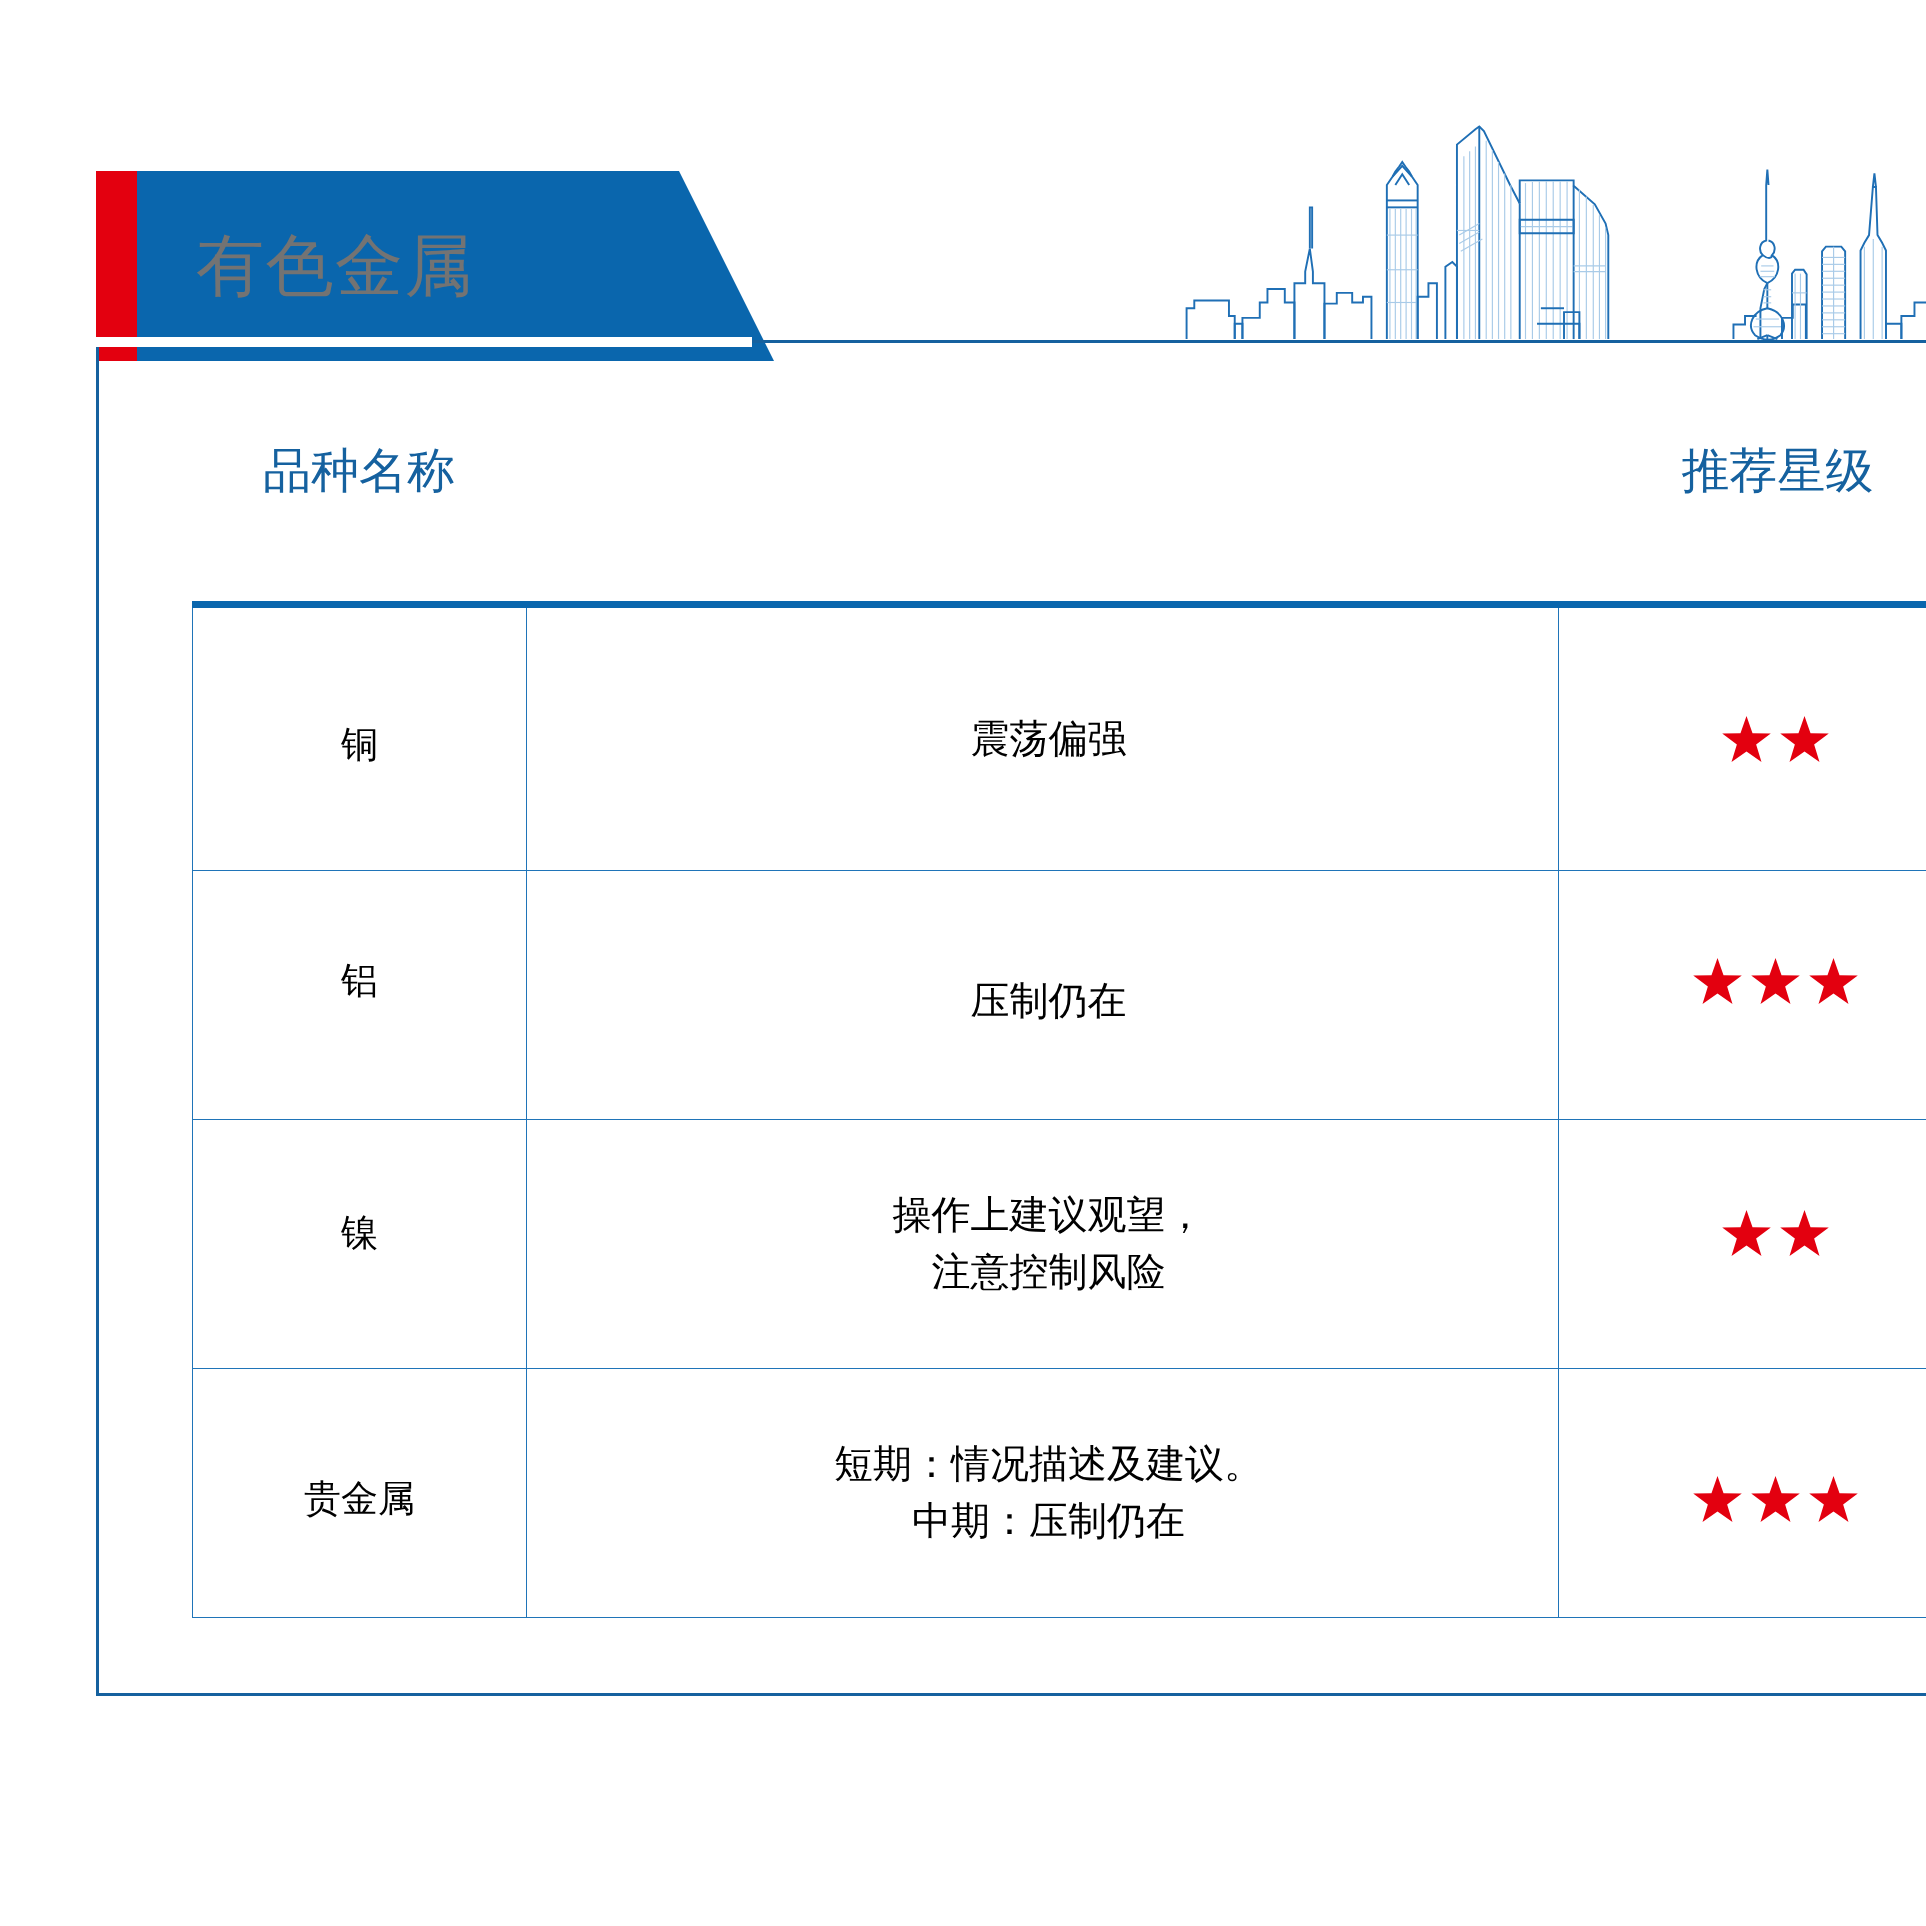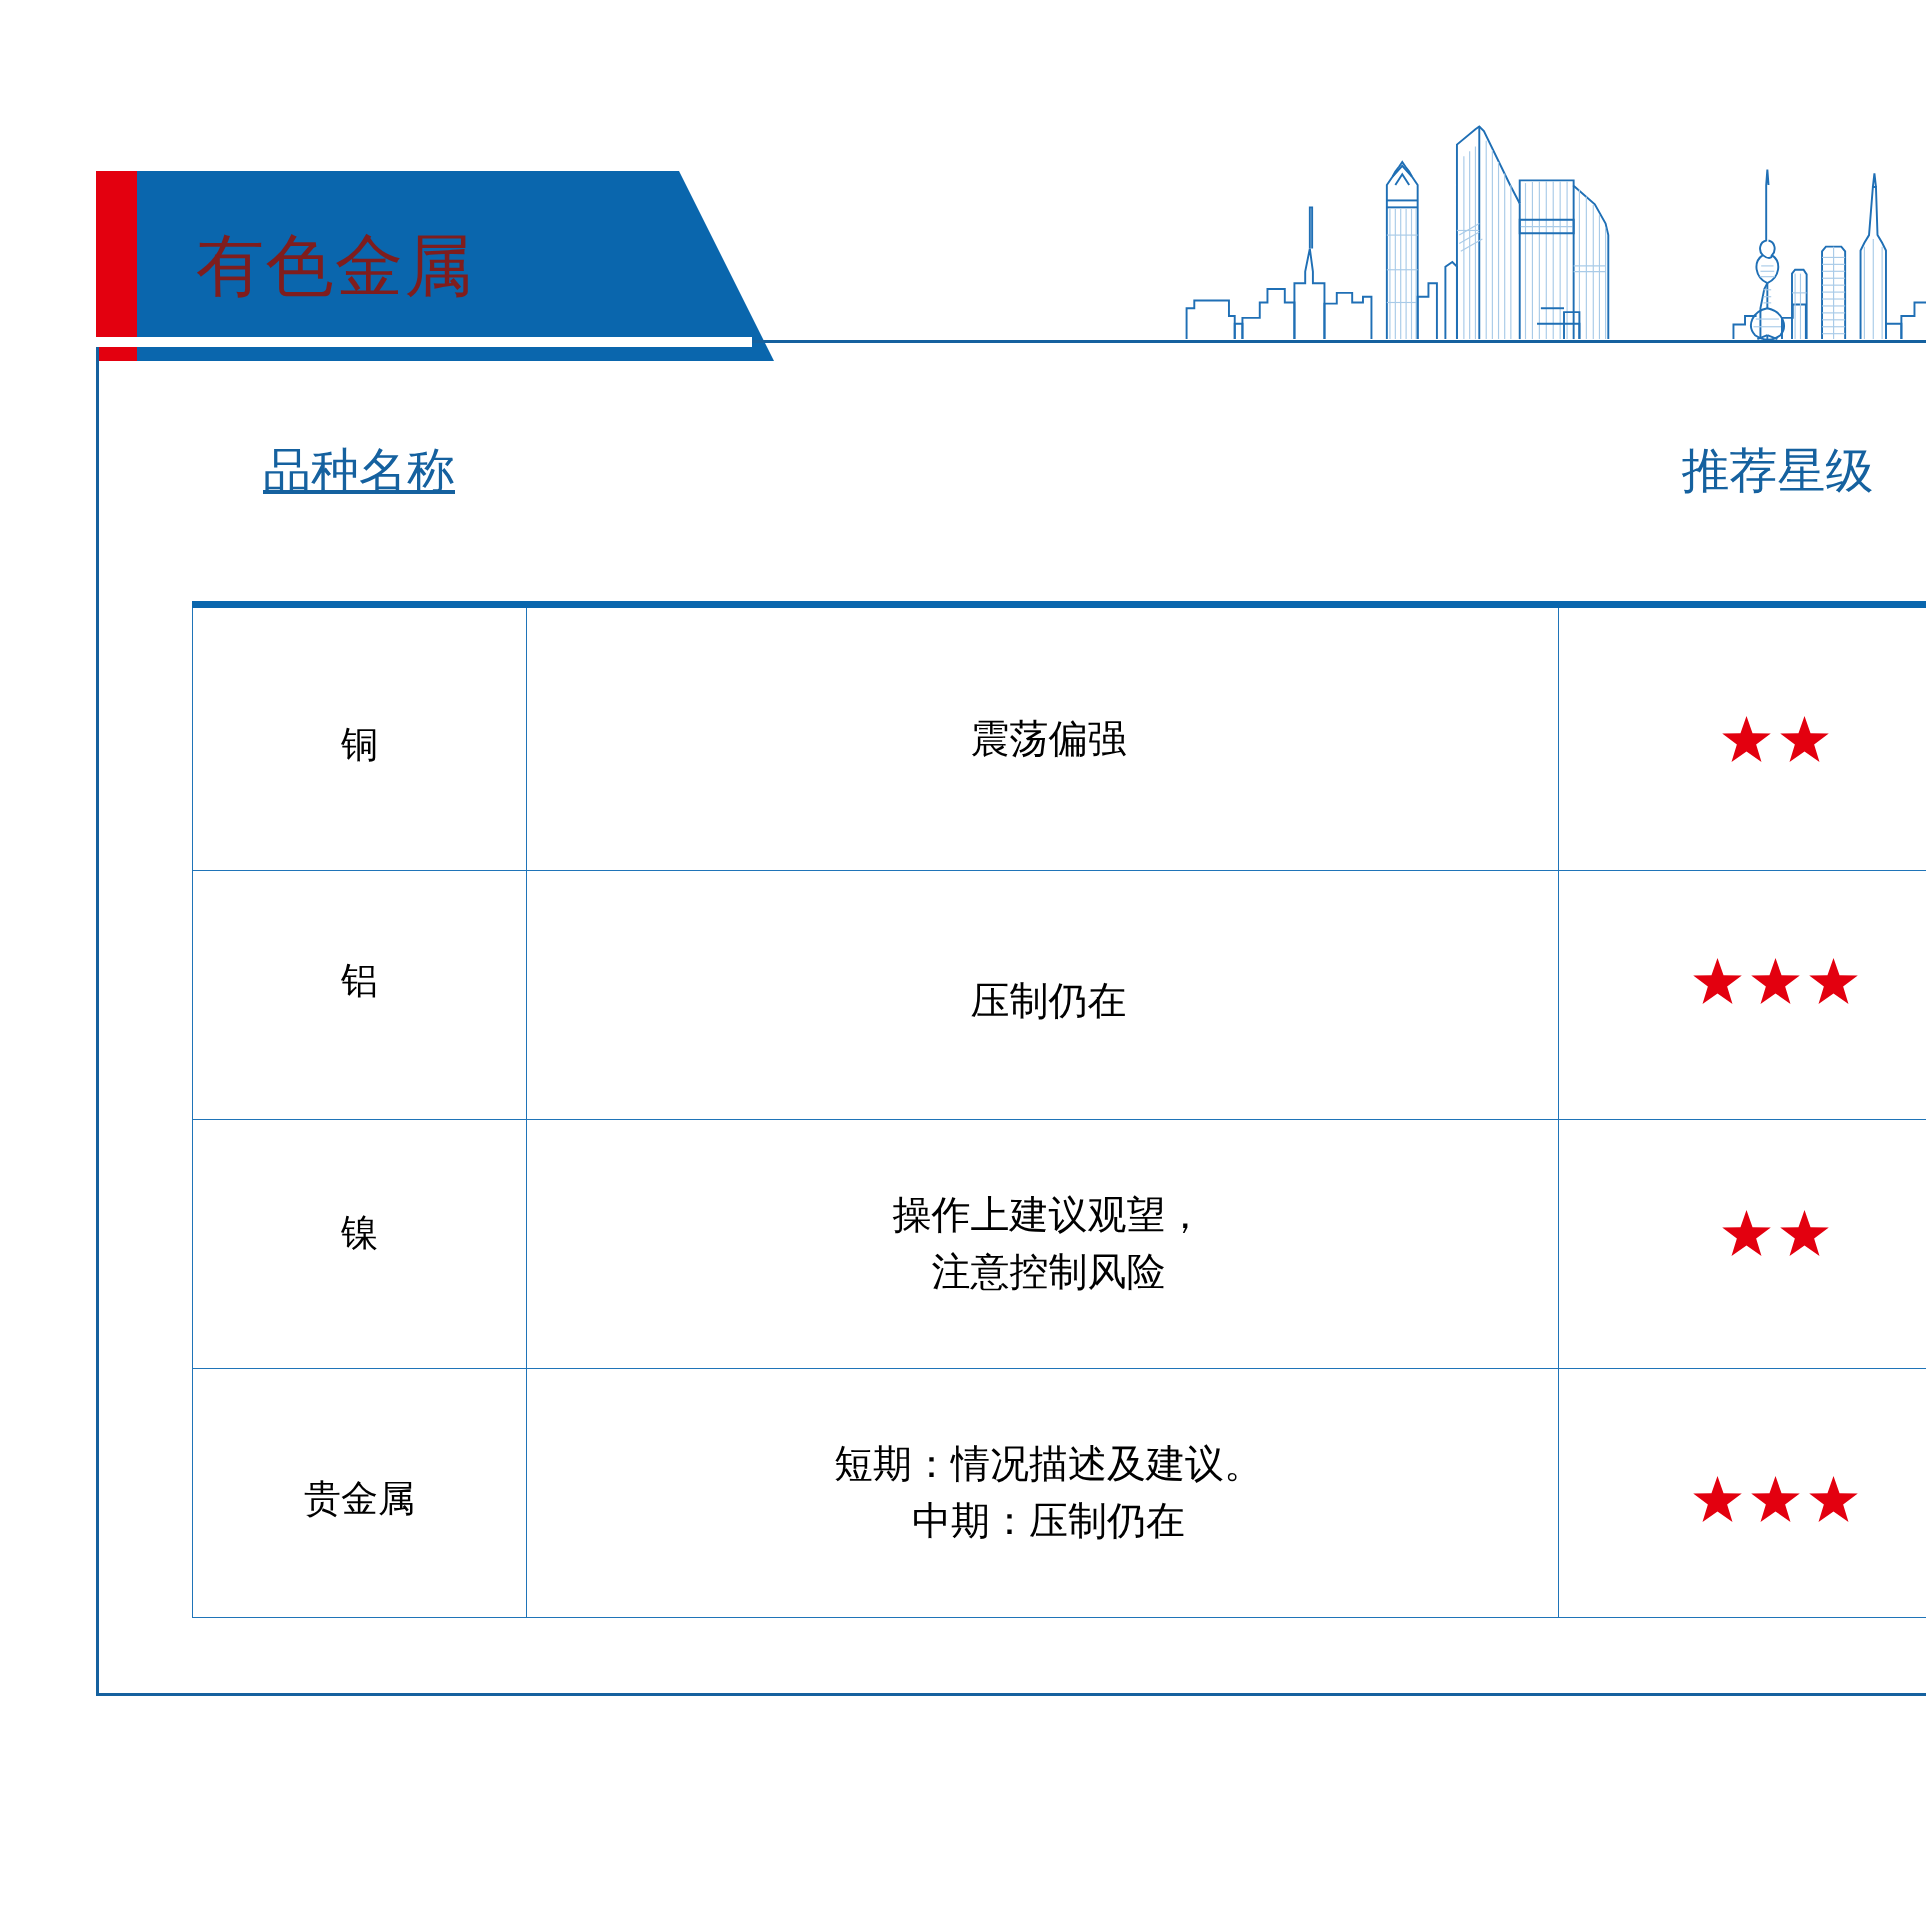--- a/index.html
+++ b/index.html
@@ -60,21 +60,21 @@
     width: 637px;
     height: 190px;
     background: #0a66ad;
     clip-path: polygon(0 0, 542px 0, 637px 190px, 0 190px);
   }
   #banner-title {
     position: absolute;
     left: 100px;
     top: 50%;
     transform: translateY(-50%);
-    color: #7f1d1d;
+    color: #737373;
     font-size: 68px;
     line-height: 1.05;
     letter-spacing: 1.5px;
     white-space: nowrap;
     font-weight: 400;
   }
 
   
   #skyline {
     position: absolute;
@@ -96,21 +96,21 @@
   .col-header {
     position: absolute;
     top: 0;
     color: #15619f;
     font-size: 48px;
     line-height: 116px;
     text-align: center;
     white-space: nowrap;
     font-weight: 400;
   }
-  #col-header-0 { left: 96px;  width: 334px; text-decoration: underline; }
+  #col-header-0 { left: 96px;  width: 334px; }
   #col-header-1 { left: 431px; width: 1032px; }
   #col-header-2 { left: 1462px; width: 439px; }
 
   
   #variety-table {
     position: absolute;
     left: 192px;
     top: 601px;
     width: 1800px;
     border-collapse: collapse;

